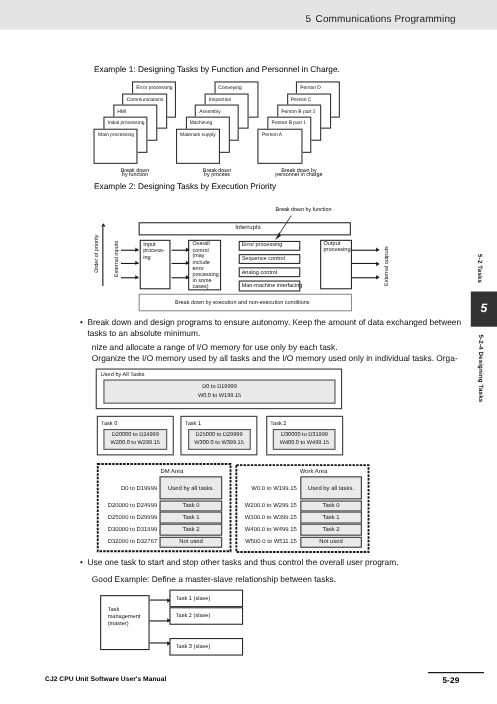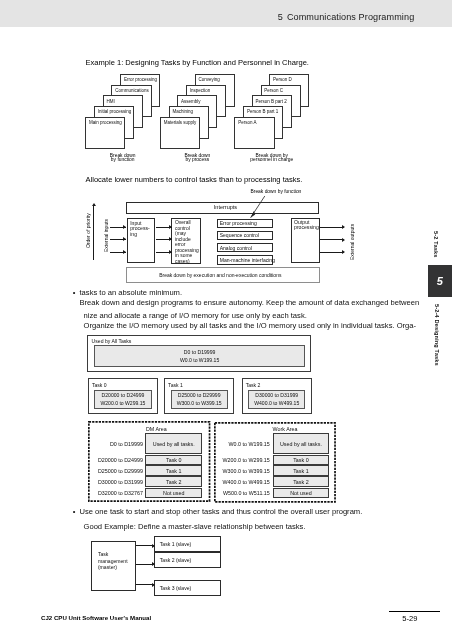--- a/index.html
+++ b/index.html
@@ -5,21 +5,21 @@
   html,body{margin:0;padding:0;}
   body{width:452px;height:640px;background:#ffffff;font-family:"Liberation Sans",sans-serif;color:#000;overflow:hidden;position:relative;}
   .page{position:absolute;inset:0;}
   
   .hdr-band{position:absolute;left:0;top:0;width:452px;height:27px;background:#e4e4e4;}
   .hdr-text{position:absolute;right:37.7px;top:12.1px;font-size:9.1px;color:#1a1a1a;letter-spacing:0.1px;}
   .hdr-num{margin-right:4px;}
   
   .ftr-left{position:absolute;left:41px;top:614.4px;font-size:6.1px;font-weight:bold;letter-spacing:0.02px;}
   .ftr-rule{position:absolute;left:389.3px;top:610.6px;width:50.8px;height:1.1px;background:#000;}
-  .ftr-right{position:absolute;left:384.5px;top:614.3px;width:50.8px;text-align:center;font-size:7.5px;font-weight:normal;letter-spacing:0.1px;}
+  .ftr-right{position:absolute;left:384.5px;top:614.3px;width:50.8px;text-align:center;font-size:7.5px;font-weight:bold;letter-spacing:0.1px;}
 
   
   .cap{position:absolute;font-size:7.55px;white-space:nowrap;}
   .lbl{position:absolute;font-size:4.9px;white-space:nowrap;line-height:4.8px;text-align:center;}
 
   
   .btext{position:absolute;font-size:7.6px;line-height:9.72px;color:#111;text-align:left;}
   .bullet{position:absolute;font-size:7.6px;color:#111;}
 
   
@@ -122,21 +122,21 @@
       </div>
       <div class="card" style="left: 234.4px; top: 116.6px; z-index: 5;">
         <span>Person A</span>
       </div>
       <div class="lbl" style="left: 236.8px; top: 153.6px; width: 70px;">
         <div>Break down by</div>
         <div>personnel in charge</div>
       </div>
     </div>
 
-  <div class="cap" style="left:85.5px;top:175.2px;">Allocate lower numbers to control tasks than to processing tasks.</div>
+  <div class="cap" style="left:85.5px;top:164.5px;">Example 2: Designing Tasks by Execution Priority</div>
 
   <div id="ex2">
 
     <div class="uarrow" style="left:93.3px;top:206.2px;height:54.2px;"></div>
     <div class="vtxt" style="left:85.4px;top:248px;">Order of priority</div>
     <div class="vtxt" style="left:102.6px;top:251.8px;">External inputs</div>
     <div class="vtxt" style="left:349.2px;top:259.5px;">External outputs</div>
 
     <div class="d2box ctr" style="left:126.4px;top:201.9px;width:193.1px;height:11.7px;padding-left:5px;font-size:5.5px;">
       <span>Interrupts</span>
@@ -181,22 +181,22 @@
       </div>
     <div class="lbl" style="left:250.5px;top:190.3px;width:80px;text-align:left;">Break down by function</div>
     <svg style="position:absolute;left:240px;top:185px;width:90px;height:40px;overflow:visible;">
       <path d="M24.8 11 L10.6 32.7" stroke="#222" stroke-width="0.8" fill="none"></path>
       <path d="M10.6 32.7 L15.2 29.5 L13.8 26.0 Z" fill="#222"></path>
     </svg>
   </div>
 
   <div class="bullet" style="left:72.8px;top:288.2px;">•</div>
   <div class="btext" style="left:79.5px;top:288.2px;width:345px;white-space:nowrap;">
+    <div>Break down and design programs to ensure autonomy. Keep the amount of data exchanged between</div>
     <div>tasks to an absolute minimum.</div>
-    <div>Break down and design programs to ensure autonomy. Keep the amount of data exchanged between</div>
   </div>
   <div class="btext" style="left:83.5px;top:310.9px;width:345px;white-space:nowrap;">
     <div>nize and allocate a range of I/O memory for use only by each task.</div>
     <div>Organize the I/O memory used by all tasks and the I/O memory used only in individual tasks. Orga-</div>
   </div>
 
   <div id="memalloc">
     <div class="mbox" style="left:87.4px;top:334.8px;width:223.6px;height:37.4px;"></div>
     <div class="mtitle" style="left:91.6px;top:338.1px;">Used by All Tasks</div>
     <div class="mgray" style="left:94.2px;top:344.8px;width:210.8px;height:22.1px;">

